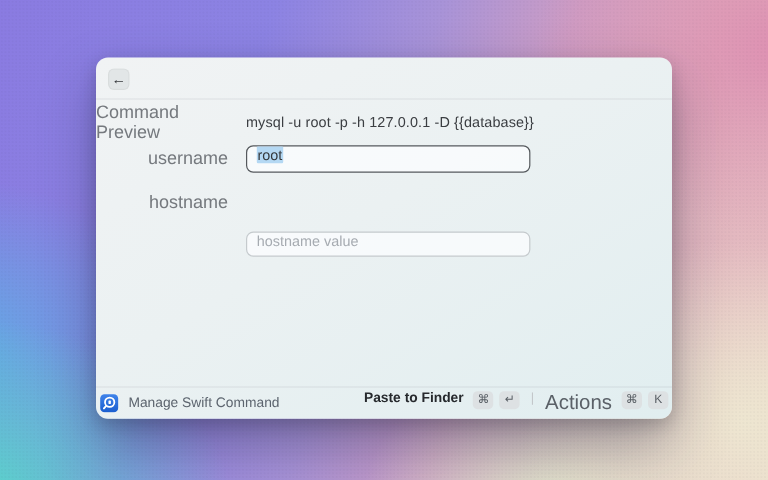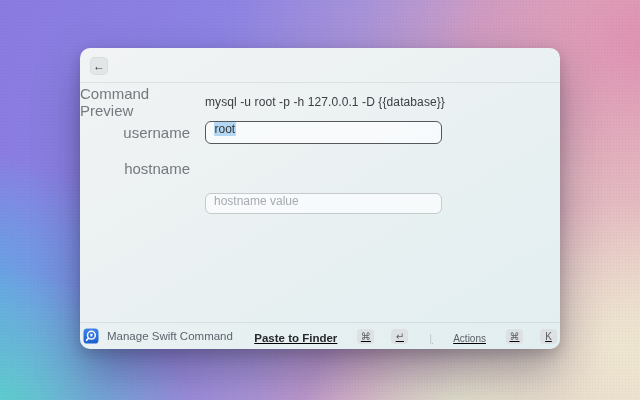--- a/index.html
+++ b/index.html
@@ -57,23 +57,23 @@
   .input.focused{ border:1.5px solid #55595d; }
   .selection{ background:#b4d8f3; border-radius:1px; padding:0 0.5px; }
   .placeholder{ color:#a6abb1; }
   .footer{
     position:absolute; bottom:0; left:0; right:0; height:27px;
     border-top:1px solid rgba(60,70,80,0.10);
     display:flex; align-items:center; padding:0 3px; gap:8px;
   }
   .app-icon{ width:16px; height:16px; display:block; }
   .app-name{ font-size:11.5px; color:#5c646e; }
-  .footer-right{ margin-left:auto; display:flex; align-items:flex-end; gap:17px;text-decoration:underline; }
+  .footer-right{ margin-left:auto; display:flex; align-items:flex-start; gap:5px; }
   .action-primary{ font-size:11.5px; font-weight:700; color:#26292d; margin-right:3px; }
-  .action-secondary{ font-size:10px; color:#5a6067; margin-right:3px; }
+  .action-secondary{ font-size:17px; color:#5a6067; margin-right:3px; }
   .kbd{
     height:15px; min-width:17px; padding:0 3px; border-radius:4px;
     background:#dde1e3; color:#585e64; font-size:10px;
     display:flex; align-items:center; justify-content:center;
   }
   .sep{ color:#c3c7ca; font-size:11px; margin:0 4px; }
 </style>
 </head>
 <body>
 

